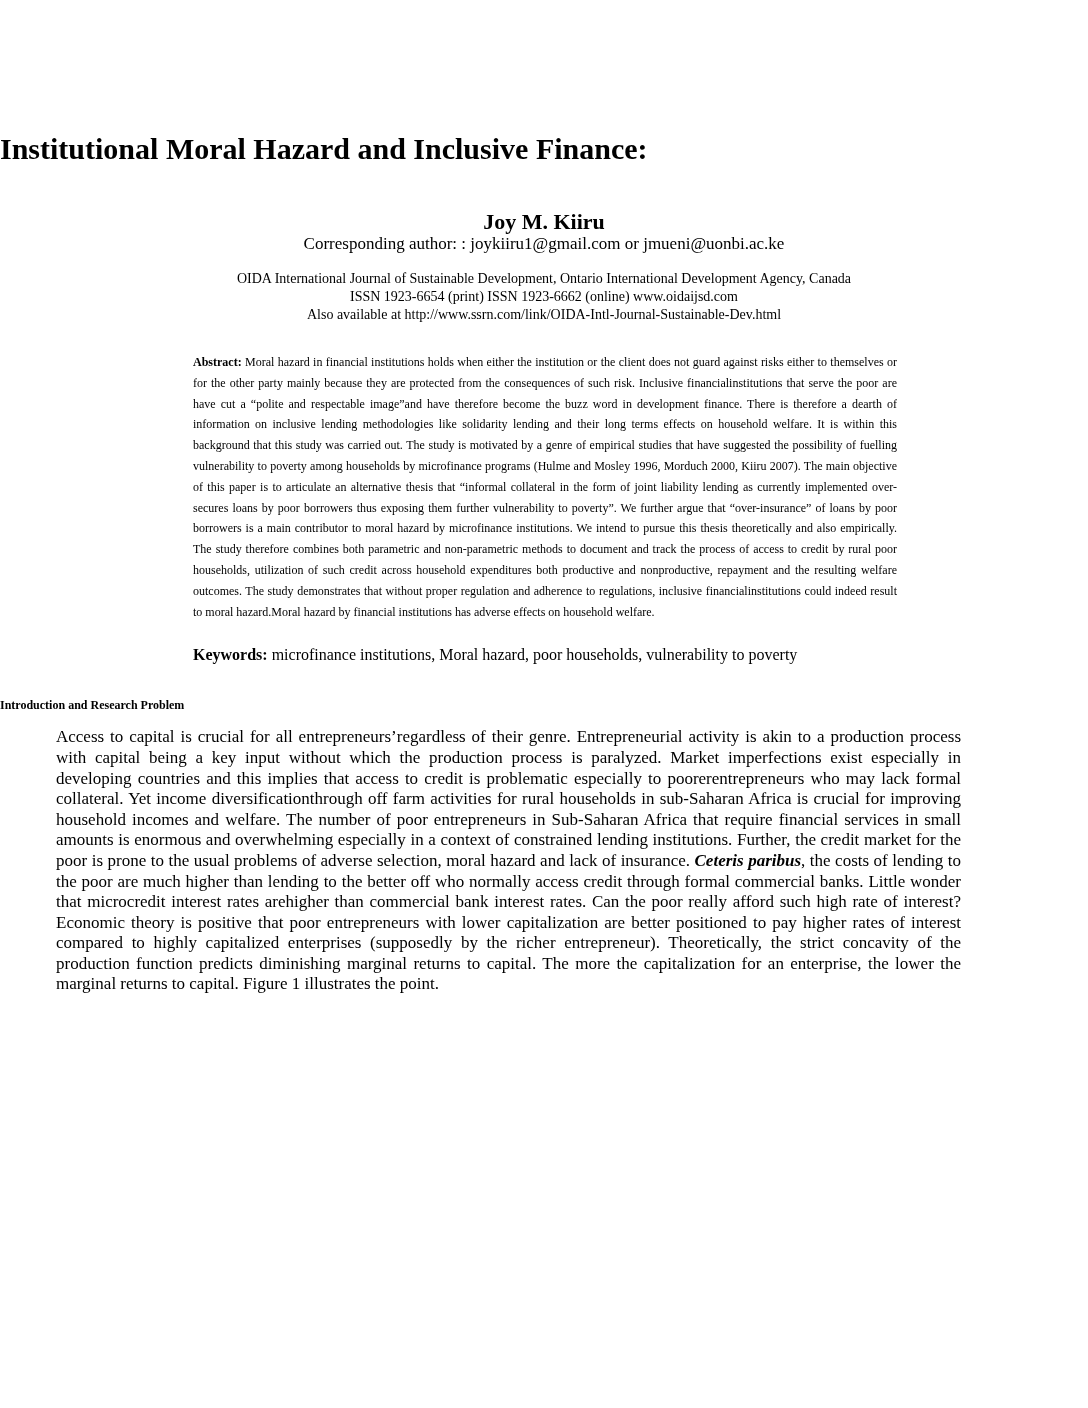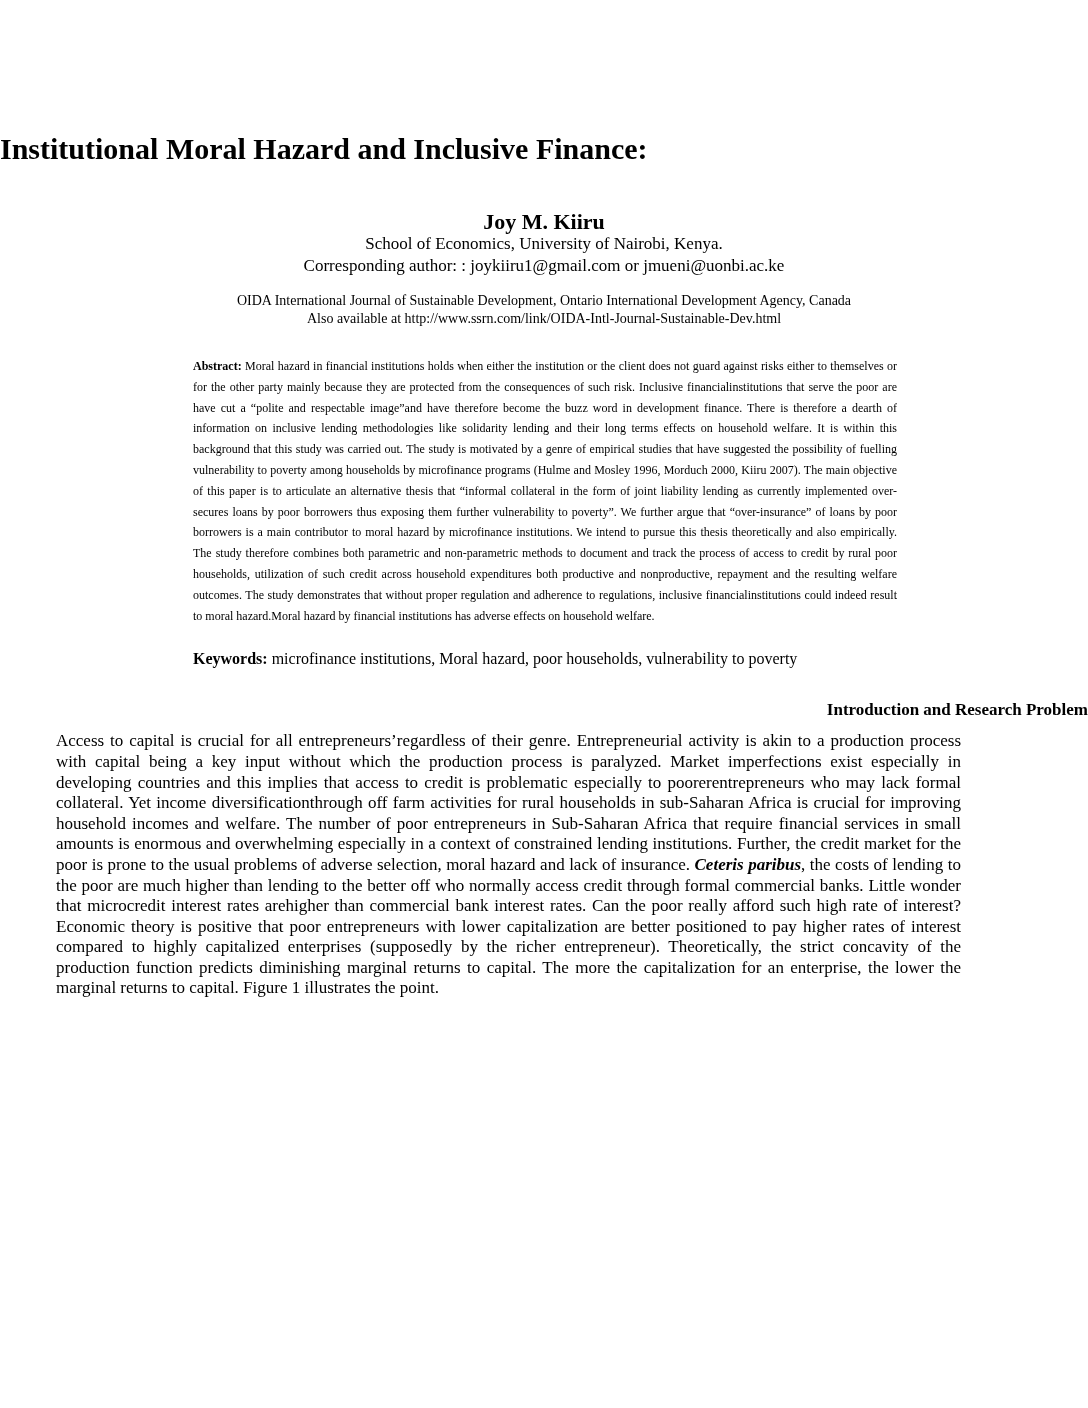--- a/index.html
+++ b/index.html
@@ -57,23 +57,23 @@
     font-weight: bold;
   }
   .keywords-block {
     margin: 22px 191px 0 193px;
     text-align: left;
     font-size: 16px;
     line-height: 21px;
   }
   .section-heading {
     margin-top: 30px;
-    text-align: right;
+    text-align: left;
     font-weight: bold;
-    font-size: 17px;
+    font-size: 12px;
     line-height: 21px;
   }
   .body-paragraph {
     margin: 11px 127px 0 56px; 
     text-align: justify;
     font-size: 17px;
     line-height: 20.6px;
   }
   .bi {
     font-weight: bold;
@@ -84,26 +84,26 @@
 <body>
 
 <div class="page">
 
   <h1 class="paper-title">
     <span>Institutional Moral Hazard and Inclusive Finance:</span><br>
   </h1>
 
   <div class="author-block">
     <div class="author-name">Joy M. Kiiru</div>
-    <div class="affiliation-line">School of Economics, University of Nairobi, Kenya.</div>
     <div class="affiliation-line">Corresponding author: : joykiiru1@gmail.com or jmueni@uonbi.ac.ke</div>
   </div>
 
   <div class="journal-block">
     <div>OIDA International Journal of Sustainable Development, Ontario International Development Agency, Canada</div>
+    <div>ISSN 1923-6654 (print) ISSN 1923-6662 (online) www.oidaijsd.com</div>
     <div>Also available at http://www.ssrn.com/link/OIDA-Intl-Journal-Sustainable-Dev.html</div>
   </div>
 
   <p class="abstract-block"><span class="lbl">Abstract:</span> <span>Moral hazard in financial institutions holds when either the institution or the client does not guard against risks either to themselves or for the other party mainly because they are protected from the consequences of such risk. Inclusive financialinstitutions that serve the poor are have cut a “polite and respectable image”and have therefore become the buzz word in development finance. There is therefore a dearth of information on inclusive lending methodologies like solidarity lending and their long terms effects on household welfare. It is within this background that this study was carried out. The study is motivated by a genre of empirical studies that have suggested the possibility of fuelling vulnerability to poverty among households by microfinance programs (Hulme and Mosley 1996, Morduch 2000, Kiiru 2007). The main objective of this paper is to articulate an alternative thesis that “informal collateral in the form of joint liability lending as currently implemented over-secures loans by poor borrowers thus exposing them further vulnerability to poverty”. We further argue that “over-insurance” of loans by poor borrowers is a main contributor to moral hazard by microfinance institutions. We intend to pursue this thesis theoretically and also empirically. The study therefore combines both parametric and non-parametric methods to document and track the process of access to credit by rural poor households, utilization of such credit across household expenditures both productive and nonproductive, repayment and the resulting welfare outcomes. The study demonstrates that without proper regulation and adherence to regulations, inclusive financialinstitutions could indeed result to moral hazard.Moral hazard by financial institutions has adverse effects on household welfare.</span></p>
 
   <p class="keywords-block"><span class="lbl">Keywords:</span> <span>microfinance institutions, Moral hazard, poor households, vulnerability to poverty</span></p>
 
   <div class="section-heading">Introduction and Research Problem</div>
 
   <p class="body-paragraph"><span>Access to capital is crucial for all entrepreneurs’regardless of their genre. Entrepreneurial activity is akin to a production process with capital being a key input without which the production process is paralyzed. Market imperfections exist especially in developing countries and this implies that access to credit is problematic especially to poorerentrepreneurs who may lack formal collateral. Yet income diversificationthrough off farm activities for rural households in sub-Saharan Africa is crucial for improving household incomes and welfare. The number of poor entrepreneurs in Sub-Saharan Africa that require financial services in small amounts is enormous and overwhelming especially in a context of constrained lending institutions. Further, the credit market for the poor is prone to the usual problems of adverse selection, moral hazard and lack of insurance. </span><span class="bi">Ceteris paribus</span><span>, the costs of lending to the poor are much higher than lending to the better off who normally access credit through formal commercial banks. Little wonder that microcredit interest rates arehigher than commercial bank interest rates. Can the poor really afford such high rate of interest? Economic theory is positive that poor entrepreneurs with lower capitalization are better positioned to pay higher rates of interest compared to highly capitalized enterprises (supposedly by the richer entrepreneur). Theoretically, the strict concavity of the production function predicts diminishing marginal returns to capital. The more the capitalization for an enterprise, the lower the marginal returns to capital. Figure 1 illustrates the point.</span></p>

